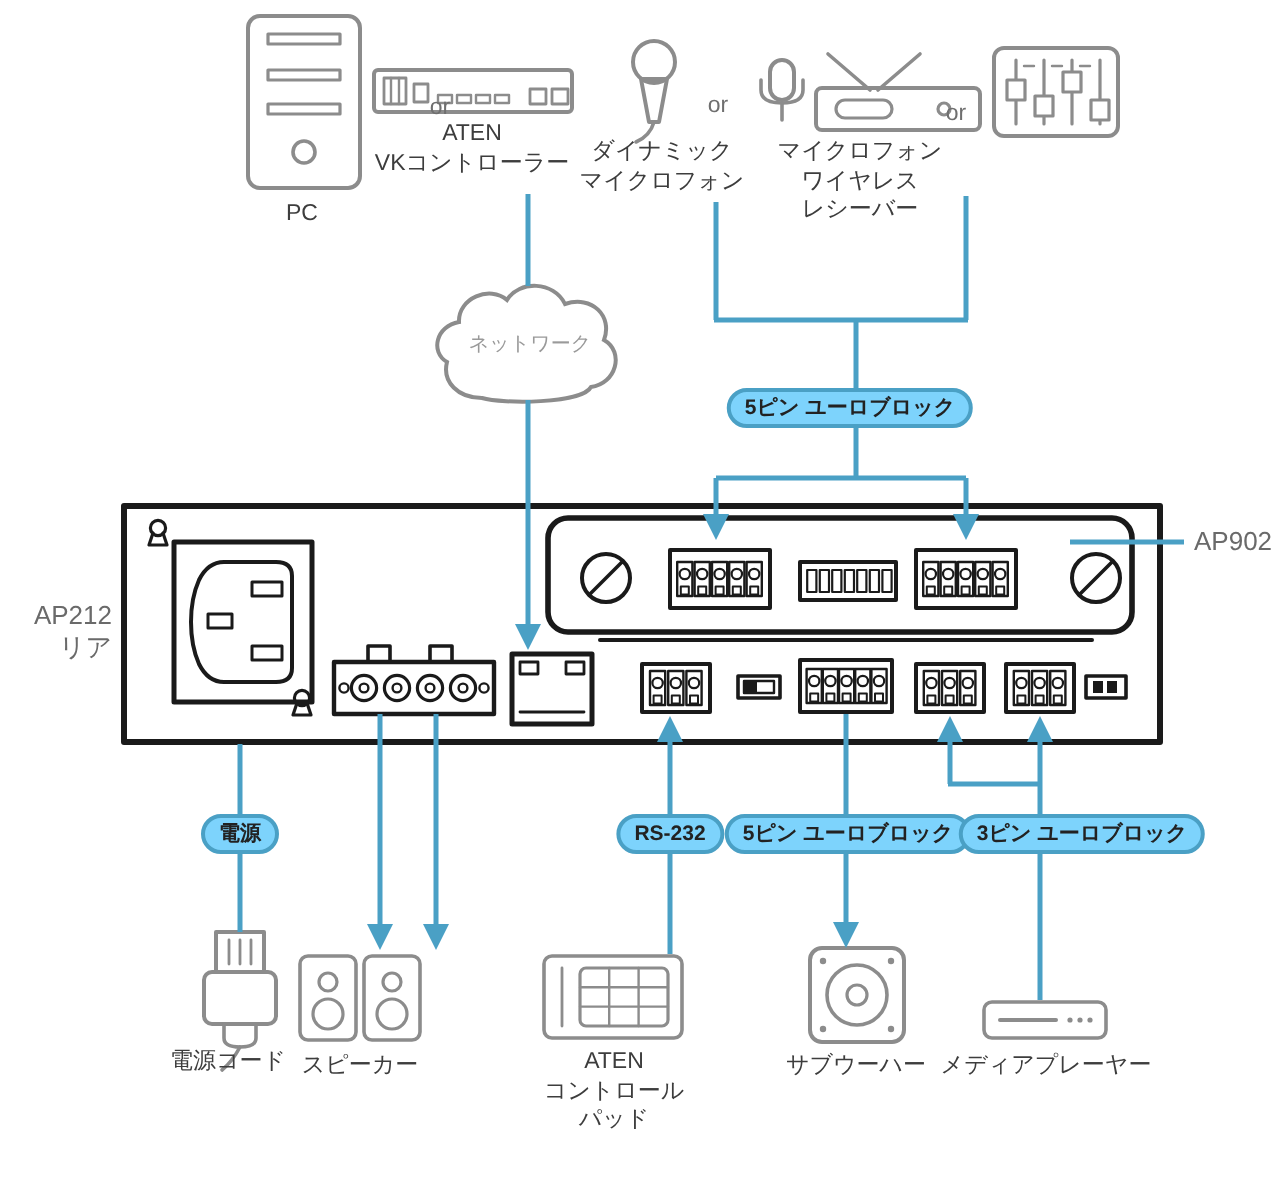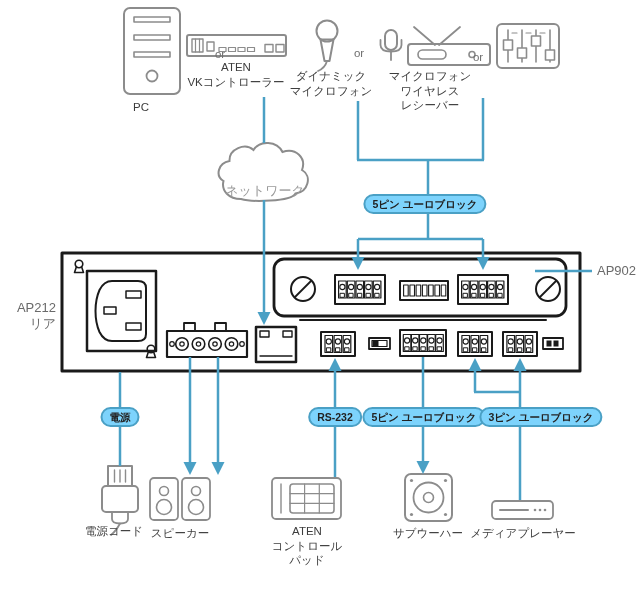--- a/index.html
+++ b/index.html
@@ -5,22 +5,22 @@
   html,body{margin:0;padding:0;background:#fff;}
   #canvas{position:relative;width:644px;height:600px;background:#fff;overflow:hidden;
           font-family:"Liberation Sans","DejaVu Sans",sans-serif;}
   svg.layer{position:absolute;left:0;top:0;}
   .lbl{position:absolute;transform:translateX(-50%);text-align:center;font-size:11.5px;
        color:#3d3d3d;line-height:14.5px;white-space:pre-line;z-index:4;}
   .or{position:absolute;transform:translateX(-50%);font-size:11.5px;color:#6f6f6f;z-index:4;}
   .pill{position:absolute;transform:translateX(-50%);white-space:nowrap;background:#7dd3fc;
         border:2px solid #4AA0C5;border-radius:11px;padding:1px 7px;font-size:10.5px;
         font-weight:bold;color:#222;line-height:14px;z-index:5;}
-  .cloudlbl{position:absolute;transform:translateX(-50%);font-size:13px;color:#9a9a9a;
-        z-index:4;white-space:nowrap;margin-top:17px;}
+  .cloudlbl{position:absolute;transform:translateX(-50%);font-size:10px;color:#9a9a9a;
+        z-index:4;white-space:nowrap;}
   .sideLbl{position:absolute;font-size:13px;color:#6a6a6a;line-height:15.5px;z-index:4;
         white-space:pre-line;}
   .note{position:absolute;left:58px;top:577px;width:584px;font-size:10.5px;color:#1e1e1e;z-index:4;}
   .ic{stroke:#8C8C8C;fill:none;stroke-width:2;stroke-linecap:round;stroke-linejoin:round;}
   .pn{stroke:#1A1A1A;fill:none;stroke-linecap:round;stroke-linejoin:round;}
   .cn{stroke:#4AA0C5;fill:none;stroke-width:2.5;}
   .ar{fill:#4AA0C5;stroke:none;}
 </style>
 </head>
 <body>
@@ -243,21 +243,21 @@
     <path class="cn" d="M335 370 V477"></path>
     <polygon class="ar" points="328.5,371 341.5,371 335,358"></polygon>
     <path class="cn" d="M423 357 V462"></path>
     <polygon class="ar" points="416.5,461 429.5,461 423,474"></polygon>
     <path class="cn" d="M475 370 V392 M520 370 V392 M474 392 H521 M520 392 V500"></path>
     <polygon class="ar" points="468.5,371 481.5,371 475,358"></polygon>
     <polygon class="ar" points="513.5,371 526.5,371 520,358"></polygon>
     <path class="cn" d="M535 271 H592" stroke-width="2.2"></path>
   </svg>
 
-  <div class="lbl" style="left:141px;top:100px">PC</div>
+  <div class="lbl" style="left:151px;top:100px">PC</div>
   <div class="or" style="left:220px;top:48px">or</div>
   <div class="lbl" style="left:236px;top:60px">ATEN
 VKコントローラー</div>
   <div class="lbl" style="left:331px;top:69px">ダイナミック
 マイクロフォン</div>
   <div class="or" style="left:359px;top:47px">or</div>
   <div class="lbl" style="left:430px;top:69px">マイクロフォン
 ワイヤレス
 レシーバー</div>
   <div class="or" style="left:478px;top:51px">or</div>

